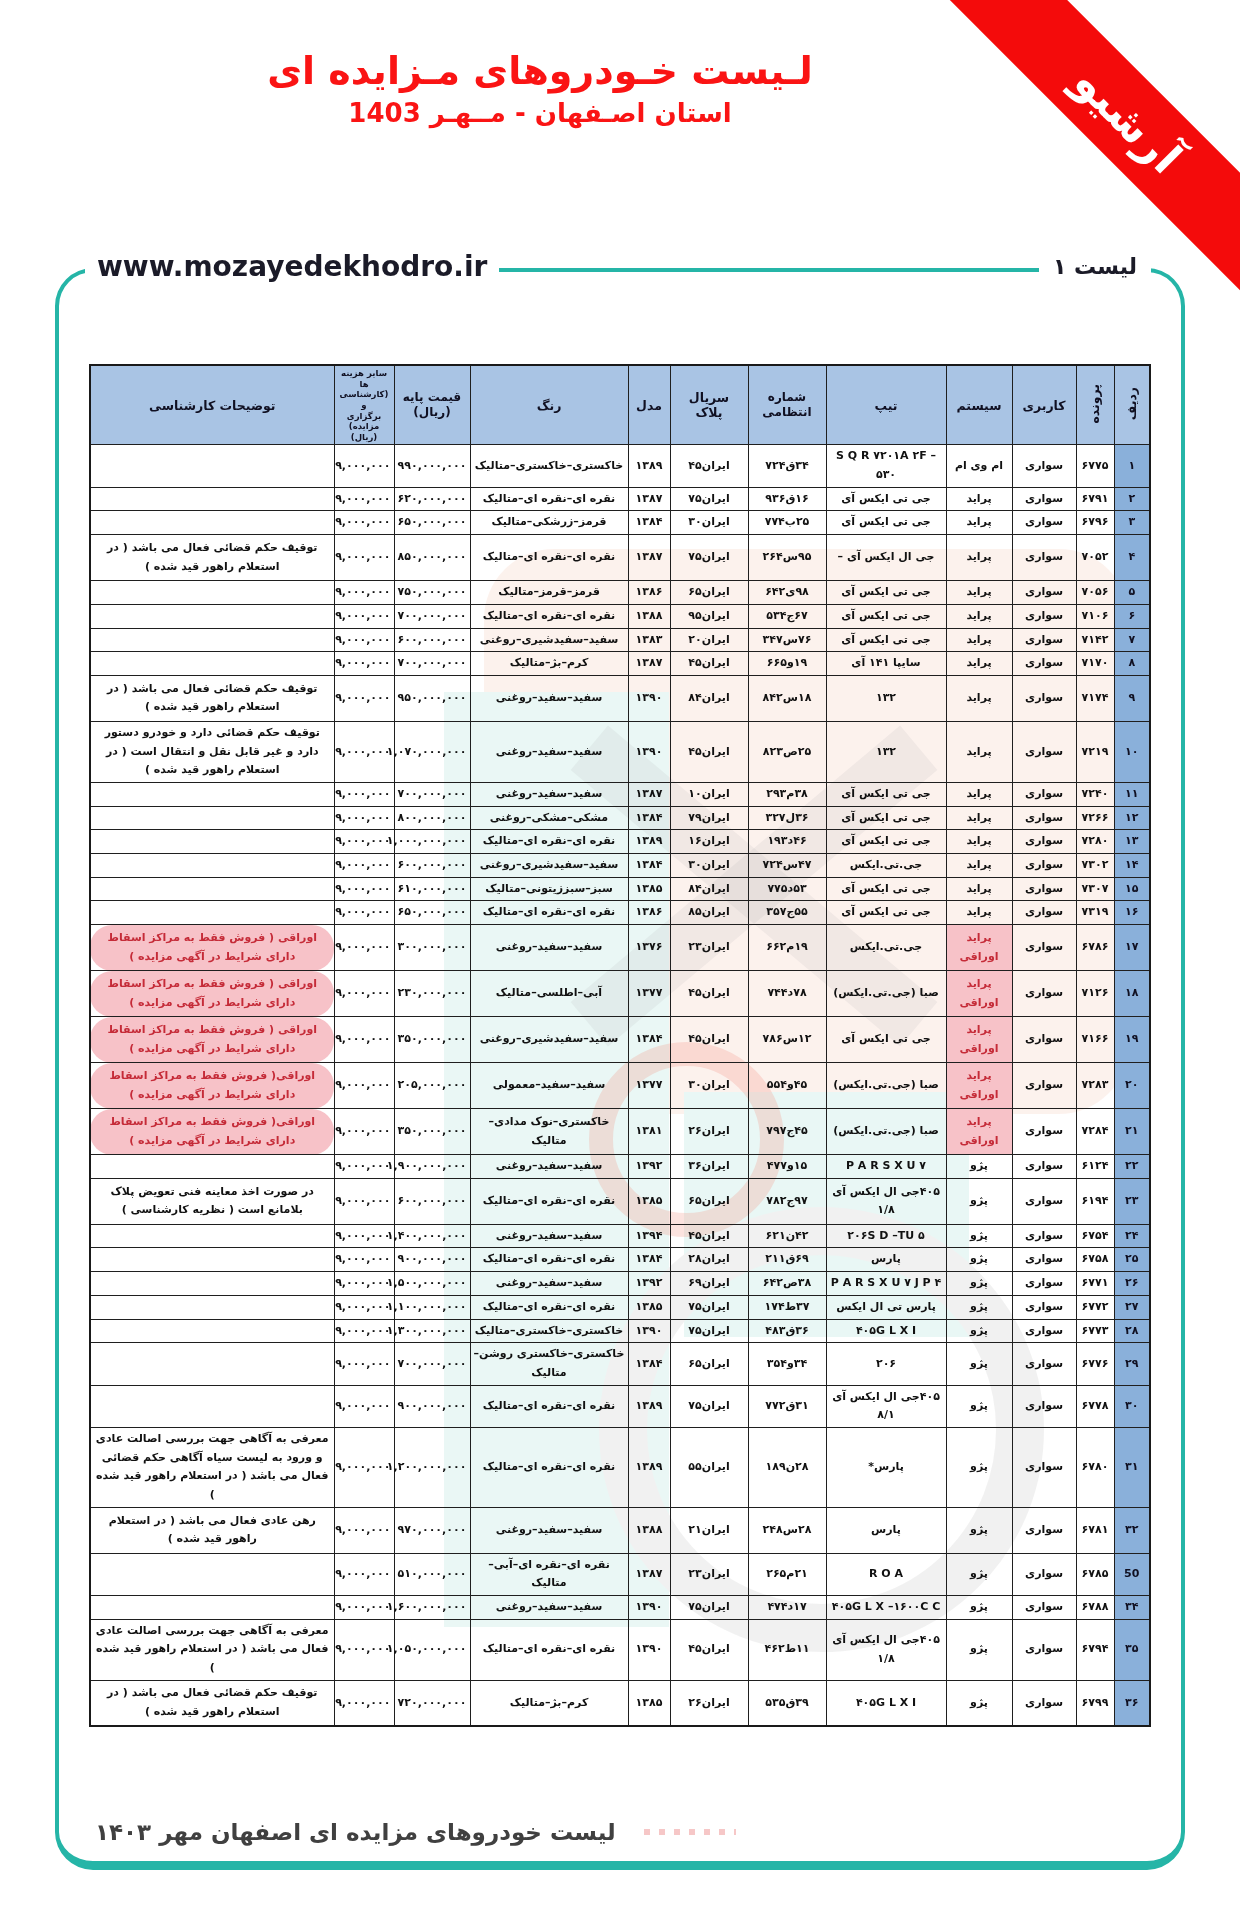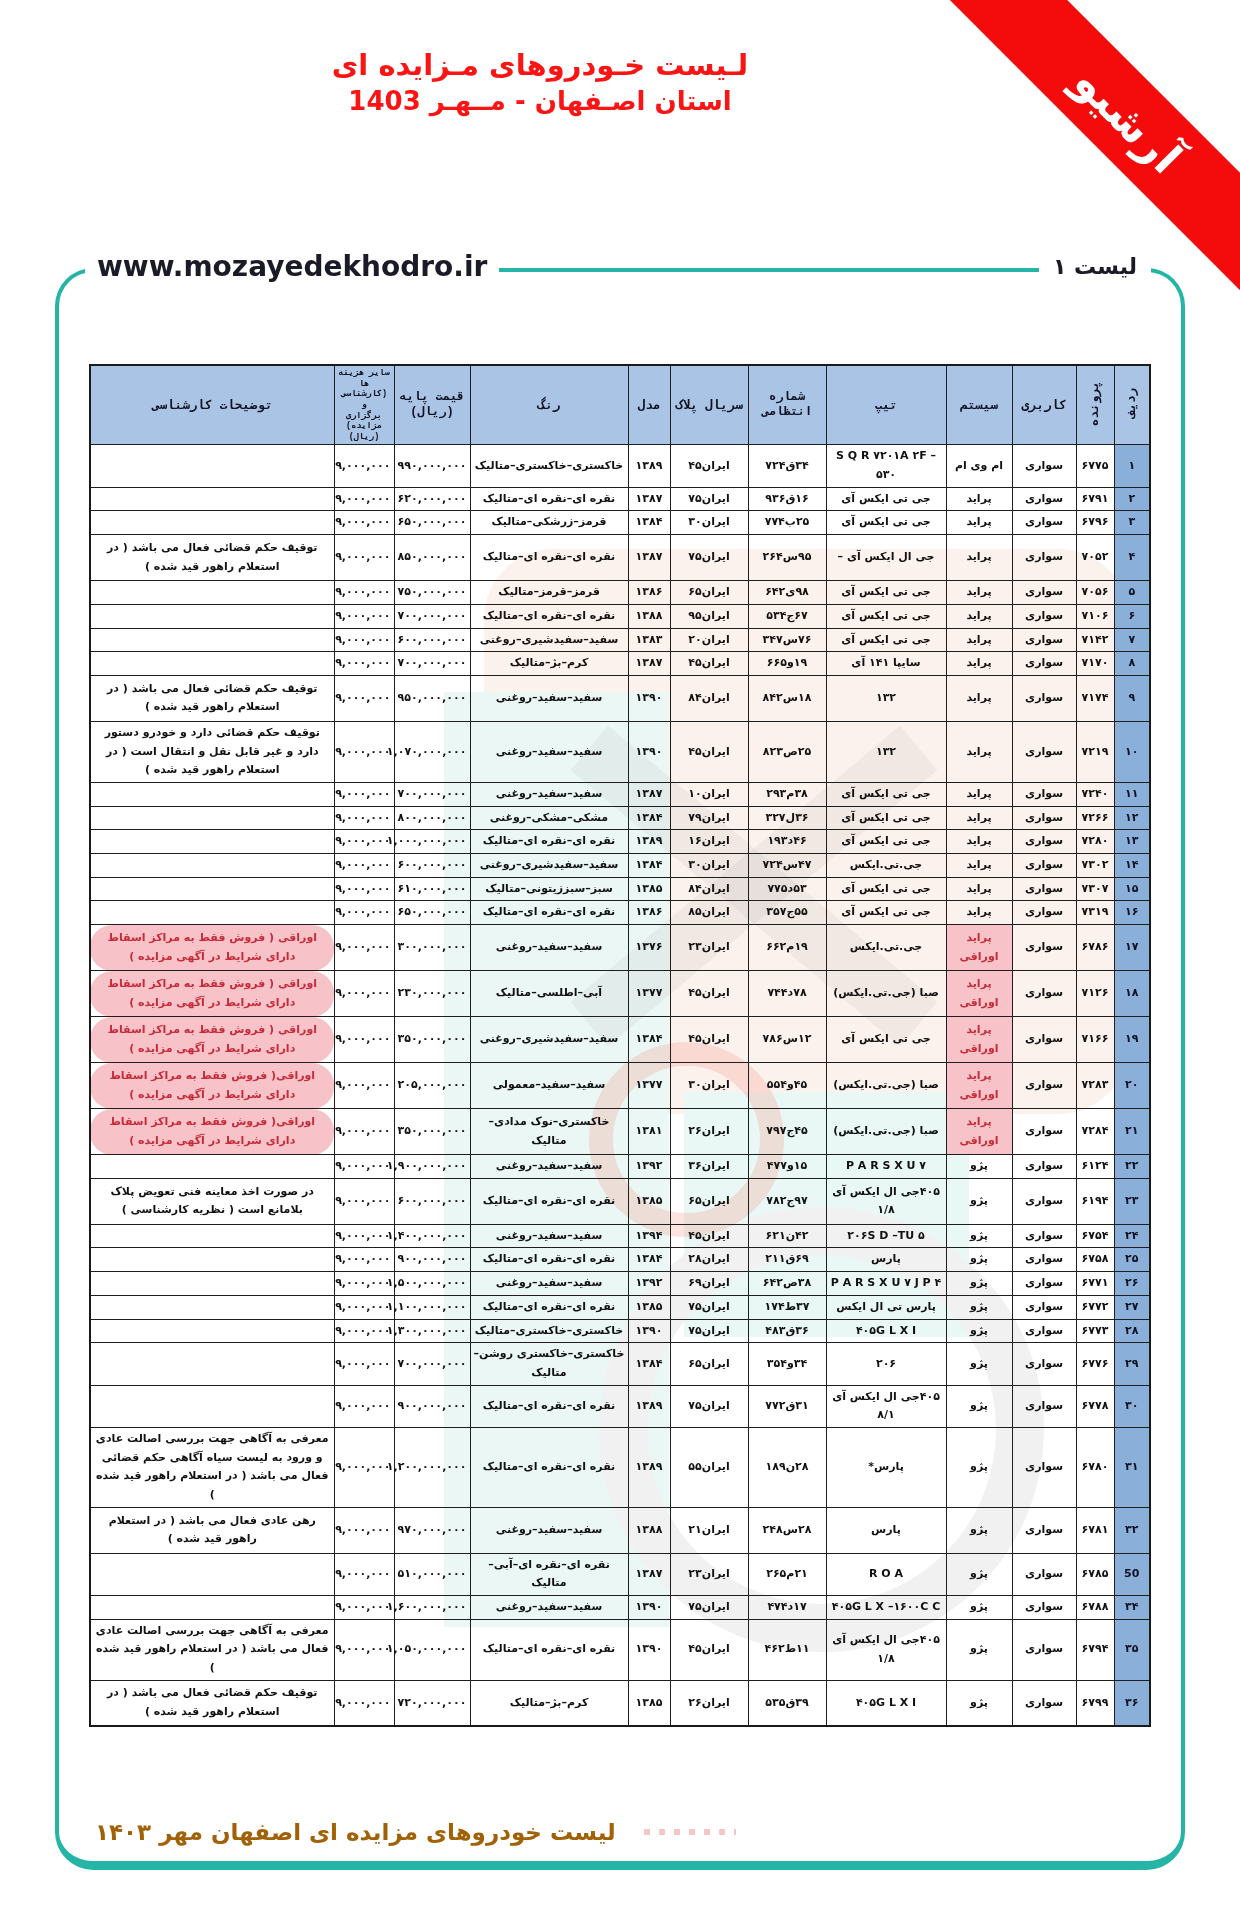--- a/index.html
+++ b/index.html
@@ -14,21 +14,21 @@
 
   
   .ribbon-clip{position:absolute;top:0;right:0;width:310px;height:310px;overflow:hidden;z-index:5;}
   .ribbon-band{position:absolute;top:78px;right:-118px;width:460px;padding:16px 0;
       background:var(--ribbon-red);color:#fff;text-align:center;
       font-size:44px;font-weight:bold;transform:rotate(45deg);}
 
   
   .doc-title{margin-top:46px;width:1080px;text-align:center;direction:rtl;
       color:var(--title-red);font-weight:bold;line-height:1.32;}
-  .doc-title .l1{font-size:29px;letter-spacing:1px;}
+  .doc-title .l1{font-size:38px;letter-spacing:1px;}
   .doc-title .l2{font-size:26px;}
 
   
   .frame{position:absolute;left:55px;top:268px;width:1130px;height:1602px;
       border:4px solid var(--teal);border-bottom-width:9px;border-radius:38px;z-index:1;}
   .topbar-url{position:absolute;top:-22px;left:26px;background:#fff;padding:0 12px;
       font-size:28px;font-weight:bold;direction:ltr;color:#1b1b28;}
   .topbar-list{position:absolute;top:-18px;right:30px;background:#fff;padding:0 14px;
       font-size:22px;font-weight:bold;direction:rtl;color:#1b1b28;}
 
@@ -45,36 +45,36 @@
   .wm-dark-x1{transform:rotate(40deg);}
   .wm-dark-x2{transform:rotate(-40deg);}
   .wm-sign{position:absolute;left:585px;bottom:26px;width:92px;height:6px;opacity:.5;
       background:repeating-linear-gradient(90deg,#e03333 0 6px,transparent 6px 15px);}
 
   
   table.cars{position:relative;z-index:2;margin:92px auto 0;width:1060px;direction:rtl;
       border-collapse:collapse;border:2px solid #1a1a1a;table-layout:fixed;}
   .cars th,.cars td{border:1px solid #1f1f1f;font-weight:bold;text-align:center;
       vertical-align:middle;padding:2px 3px;background:transparent;}
-  .cars thead th{background:var(--header-blue);height:52px;font-size:12.5px;color:#101022;font-family:Liberation Mono, monospace;}
+  .cars thead th{background:var(--header-blue);height:52px;font-size:12.5px;color:#101022;}
   .cars thead .small-h{font-size:8.5px;line-height:1.25;}
   .cars thead .two-line{font-size:12px;line-height:1.3;margin-left:24px;}
   .vert{writing-mode:vertical-rl;transform:rotate(180deg);display:inline-block;line-height:1;}
   .cars td{font-size:11px;line-height:1.7;}
   .c-idx{background:var(--index-blue) !important;color:#101022;}
   .c-tip,.c-plate{unicode-bidi:plaintext;}
   .c-color{font-size:10.5px;}
   .c-note{font-size:10.5px;text-align:right;padding:2px 6px;line-height:1.55;margin-left:28px;}
   tr.noted td{height:46px;}
   tr.scrap .c-system{background:var(--flag-pink);color:var(--flag-red);}
   tr.scrap .c-note{background:var(--flag-pink);color:var(--flag-red);border-radius:22px;}
 
   
   .frame-footer{position:absolute;left:36px;bottom:16px;direction:rtl;
-      font-size:23px;font-weight:bold;color:#a16207;}
+      font-size:23px;font-weight:bold;color:#404040;}
 </style>
 </head>
 <body>
 
 <div class="ribbon-clip">
   <div class="ribbon-band">آرشیو</div>
 </div>
 
 <div class="doc-title">
   <div class="l1">لـیست خـودروهای مـزایده ای</div>

